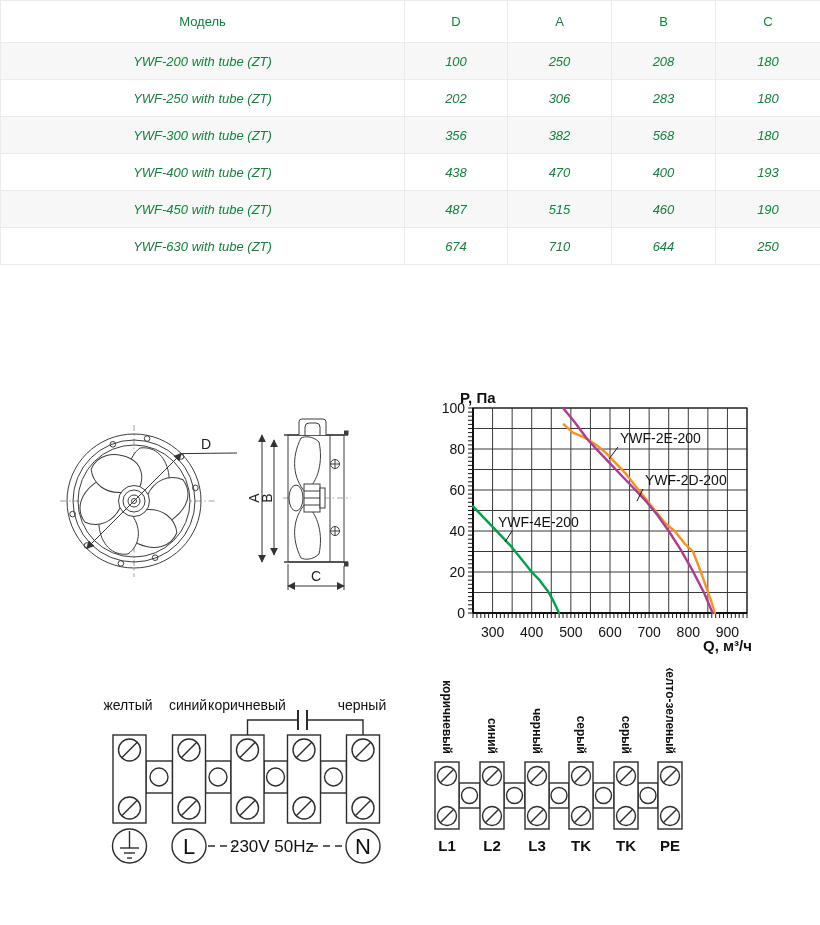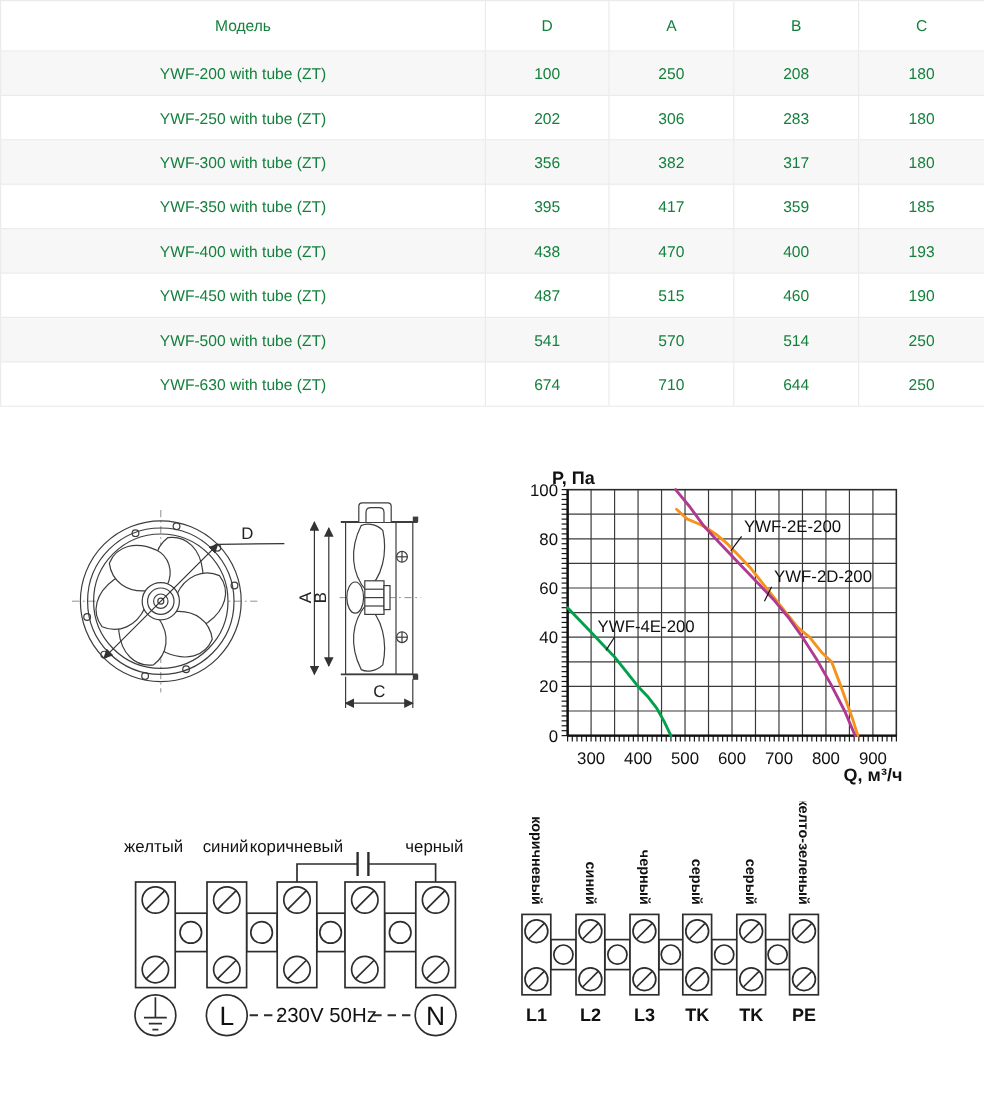--- a/index.html
+++ b/index.html
@@ -4,21 +4,21 @@
 <style>
   html,body{margin:0;padding:0;background:#fff;}
   #page{position:relative;width:820px;height:925px;background:#fff;overflow:hidden;
         font-family:"Liberation Sans",sans-serif;}
   
   table.spec{border-collapse:collapse;width:820px;table-layout:fixed;}
   table.spec th,table.spec td{
     border:1px solid #ebebeb;font-size:13px;font-weight:400;color:#15803d;
     text-align:center;padding:0;vertical-align:middle;}
   table.spec thead tr{height:42px;}
-  table.spec tbody tr{height:37px;}
+  table.spec tbody tr{height:37px;font-style:italic;}
   table.spec tbody tr:nth-child(odd){background:#f7f7f8;}
   
   .panel{position:absolute;}
   #fan-svg{left:55px;top:396px;}
   #chart-svg{left:430px;top:390px;}
   #wire1-svg{left:85px;top:697px;}
   #wire2-svg{left:425px;top:668px;}
   
   .ct{font:14px "Liberation Sans",sans-serif;fill:#111;}
   .ctb{font:bold 15px "Liberation Sans",sans-serif;fill:#111;}
@@ -68,50 +68,36 @@
           <td>YWF-250 with tube (ZT)</td>
           <td>202</td>
           <td>306</td>
           <td>283</td>
           <td>180</td>
         </tr>
       <tr>
           <td>YWF-300 with tube (ZT)</td>
           <td>356</td>
           <td>382</td>
-          <td>317</td>
+          <td>568</td>
           <td>180</td>
-        </tr>
-      <tr>
-          <td>YWF-350 with tube (ZT)</td>
-          <td>395</td>
-          <td>417</td>
-          <td>359</td>
-          <td>185</td>
         </tr>
       <tr>
           <td>YWF-400 with tube (ZT)</td>
           <td>438</td>
           <td>470</td>
           <td>400</td>
           <td>193</td>
         </tr>
       <tr>
           <td>YWF-450 with tube (ZT)</td>
           <td>487</td>
           <td>515</td>
           <td>460</td>
           <td>190</td>
-        </tr>
-      <tr>
-          <td>YWF-500 with tube (ZT)</td>
-          <td>541</td>
-          <td>570</td>
-          <td>514</td>
-          <td>250</td>
         </tr>
       <tr>
           <td>YWF-630 with tube (ZT)</td>
           <td>674</td>
           <td>710</td>
           <td>644</td>
           <td>250</td>
         </tr>
     </tbody>
   </table>

